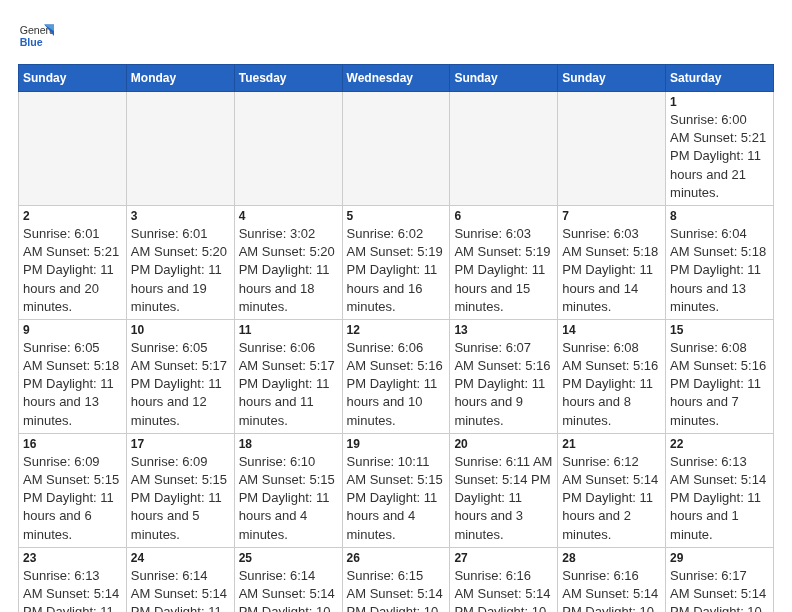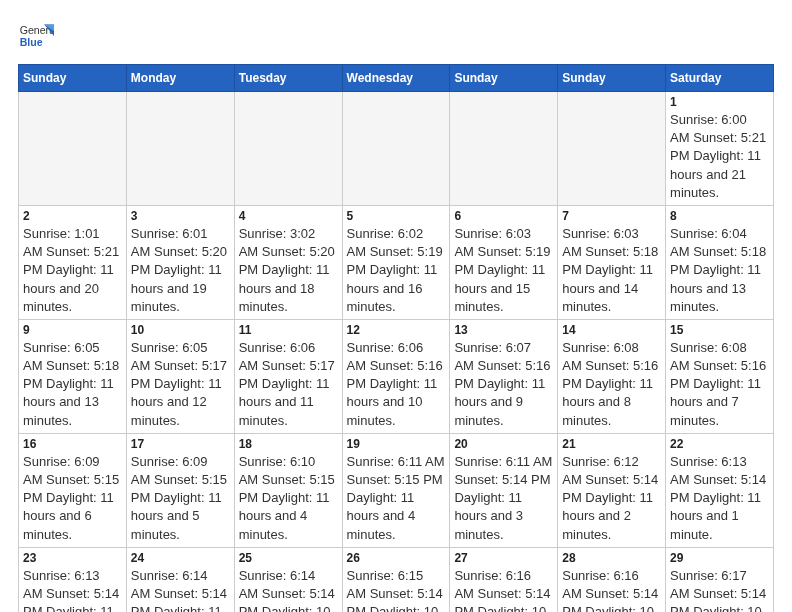--- a/index.html
+++ b/index.html
@@ -129,21 +129,21 @@
           <td>
             <span class="day-number">1</span>
             <div class="day-info">Sunrise: 6:00 AM
 Sunset: 5:21 PM
 Daylight: 11 hours and 21 minutes.</div>
           </td>
         </tr>
         <tr>
           <td>
             <span class="day-number">2</span>
-            <div class="day-info">Sunrise: 1:01 AM
+            <div class="day-info">Sunrise: 6:01 AM
 Sunset: 5:21 PM
 Daylight: 11 hours and 20 minutes.</div>
           </td>
           <td>
             <span class="day-number">3</span>
             <div class="day-info">Sunrise: 6:01 AM
 Sunset: 5:20 PM
 Daylight: 11 hours and 19 minutes.</div>
           </td>
           <td>
@@ -235,21 +235,21 @@
 Daylight: 11 hours and 5 minutes.</div>
           </td>
           <td>
             <span class="day-number">18</span>
             <div class="day-info">Sunrise: 6:10 AM
 Sunset: 5:15 PM
 Daylight: 11 hours and 4 minutes.</div>
           </td>
           <td>
             <span class="day-number">19</span>
-            <div class="day-info">Sunrise: 6:11 AM
+            <div class="day-info">Sunrise: 10:11 AM
 Sunset: 5:15 PM
 Daylight: 11 hours and 4 minutes.</div>
           </td>
           <td>
             <span class="day-number">20</span>
             <div class="day-info">Sunrise: 6:11 AM
 Sunset: 5:14 PM
 Daylight: 11 hours and 3 minutes.</div>
           </td>
           <td>

